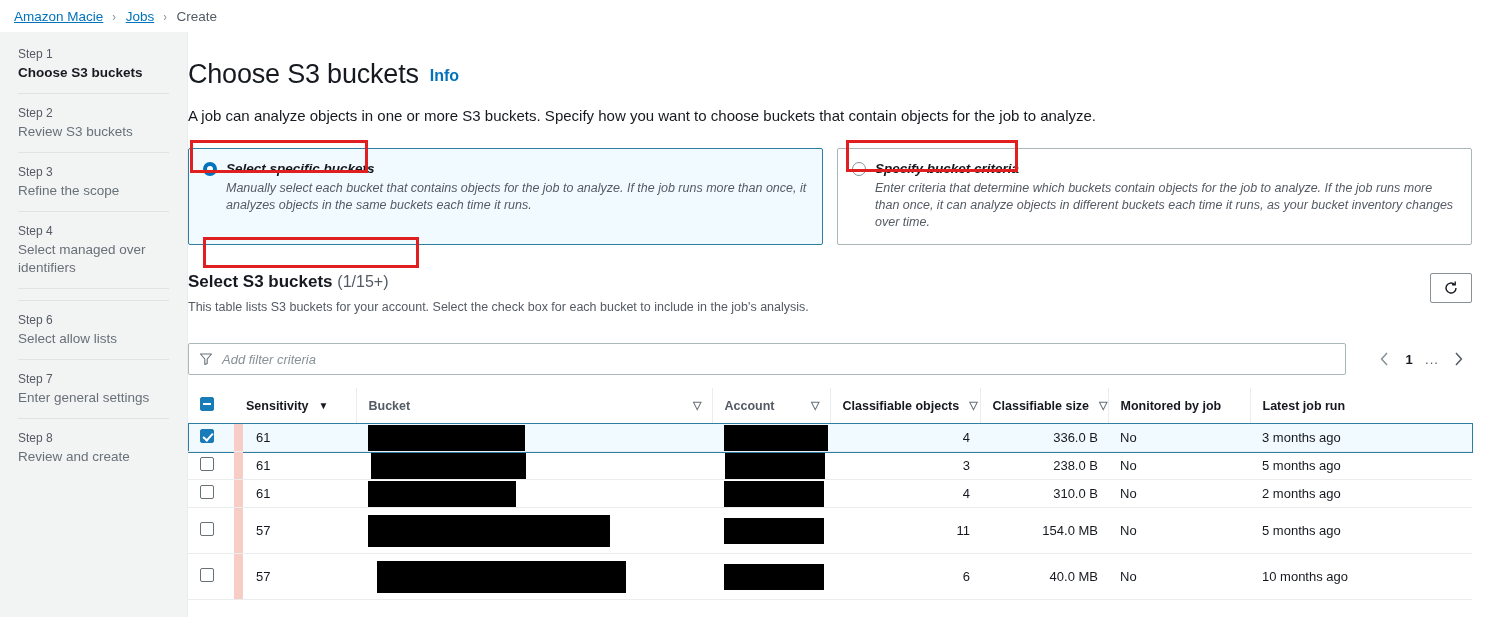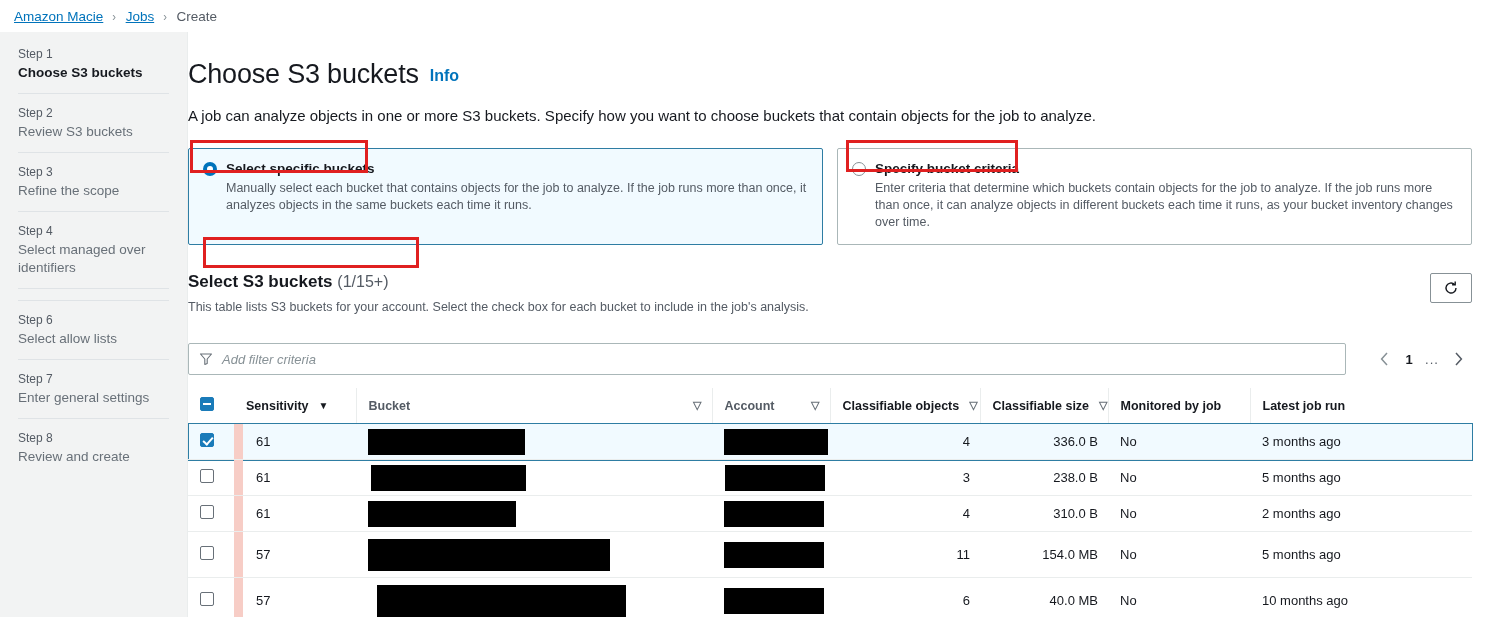--- a/index.html
+++ b/index.html
@@ -55,21 +55,21 @@
     overflow:hidden;
   }
   .main-inner { padding:0 8px 0 0; }
 
   .page-title-row { display:flex; align-items:flex-end; padding-left:0; }
   .page-title { font-size:27px; font-weight:normal; color:#16191f; letter-spacing:-0.2px; line-height:32px; }
   .info-link { color:#0073bb; font-size:16px; font-weight:bold; margin-left:11px; margin-bottom:5px; cursor:pointer; }
   .page-desc { font-size:15px; color:#16191f; margin-top:17px; line-height:18px; }
 
   
-  .cards { display:flex; gap:14px; margin-top:23px; padding-right:8px; }
+  .cards { display:flex; gap:14px; margin-top:23px; padding-right:8px;font-style:italic; }
   .card {
     flex:1 1 0;
     border:1px solid #aab7b8;
     border-radius:2px;
     padding:12px 14px 13px 14px;
     background:#fff;
     min-height:67px;
   }
   .card.selected { border-color:#2e7da3; background:#f1faff; }
   .card-head { display:flex; align-items:center; }
@@ -115,21 +115,21 @@
   
   table.bk { width:100%; border-collapse:collapse; margin-top:13px; table-layout:fixed; }
   table.bk th {
     text-align:left; font-size:12.5px; color:#16191f; font-weight:bold;
     padding:9px 10px 9px 12px; border-bottom:1px solid #879196;
     white-space:nowrap; vertical-align:middle;
   }
   table.bk th.dim { color:#545b64; font-weight:bold; }
   table.bk td {
     font-size:13px; color:#16191f; padding:0 10px 0 12px;
-    border-bottom:1px solid #eaeded; height:36px; vertical-align:middle;
+    border-bottom:1px solid #eaeded; height:28px; vertical-align:middle;
   }
   .th-inner { display:flex; align-items:center; }
   .sort-ic { margin-left:10px; font-size:10px; color:#16191f; }
   .sort-ic.off { color:#687078; font-size:11px; }
   .col-sep { border-left:1px solid #eaeded; }
 
   .c-chk  { width:46px; }
   .c-sens { width:122px; }
   .c-buck { width:356px; }
   .c-acct { width:118px; }

